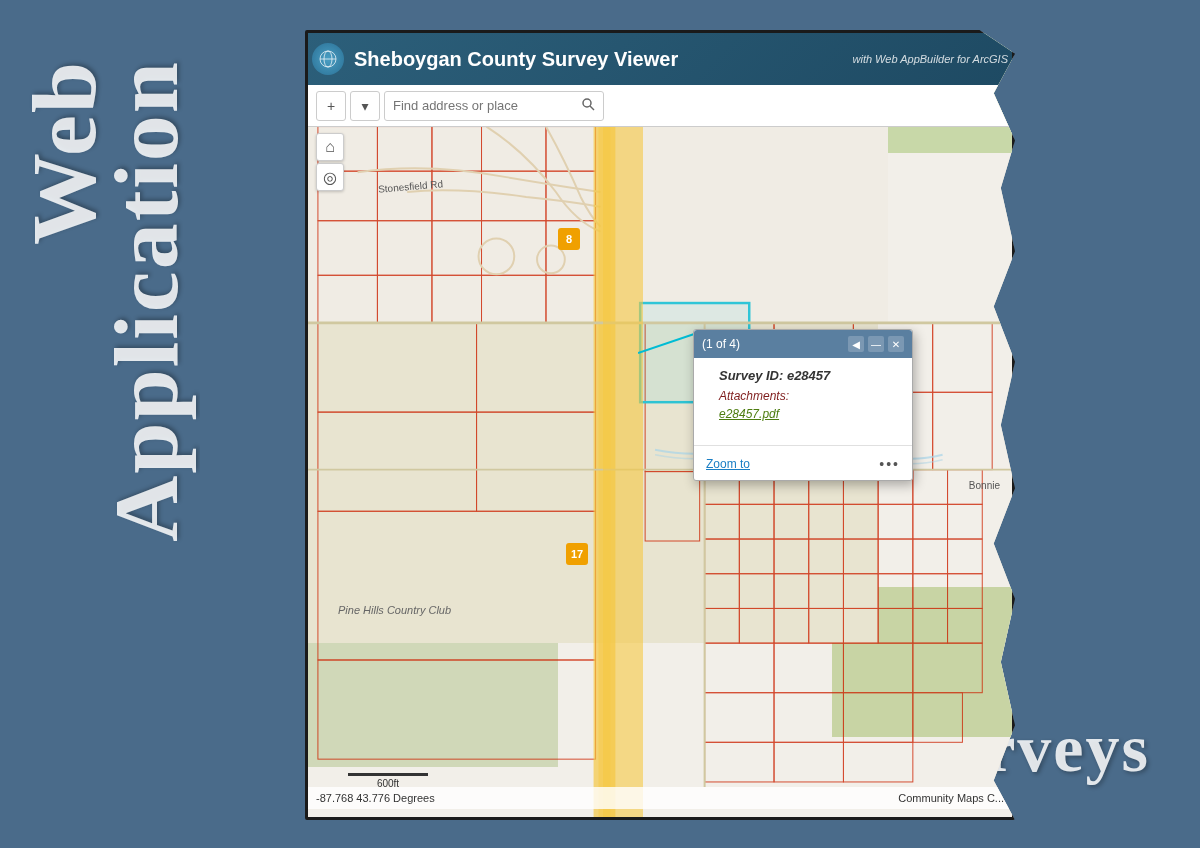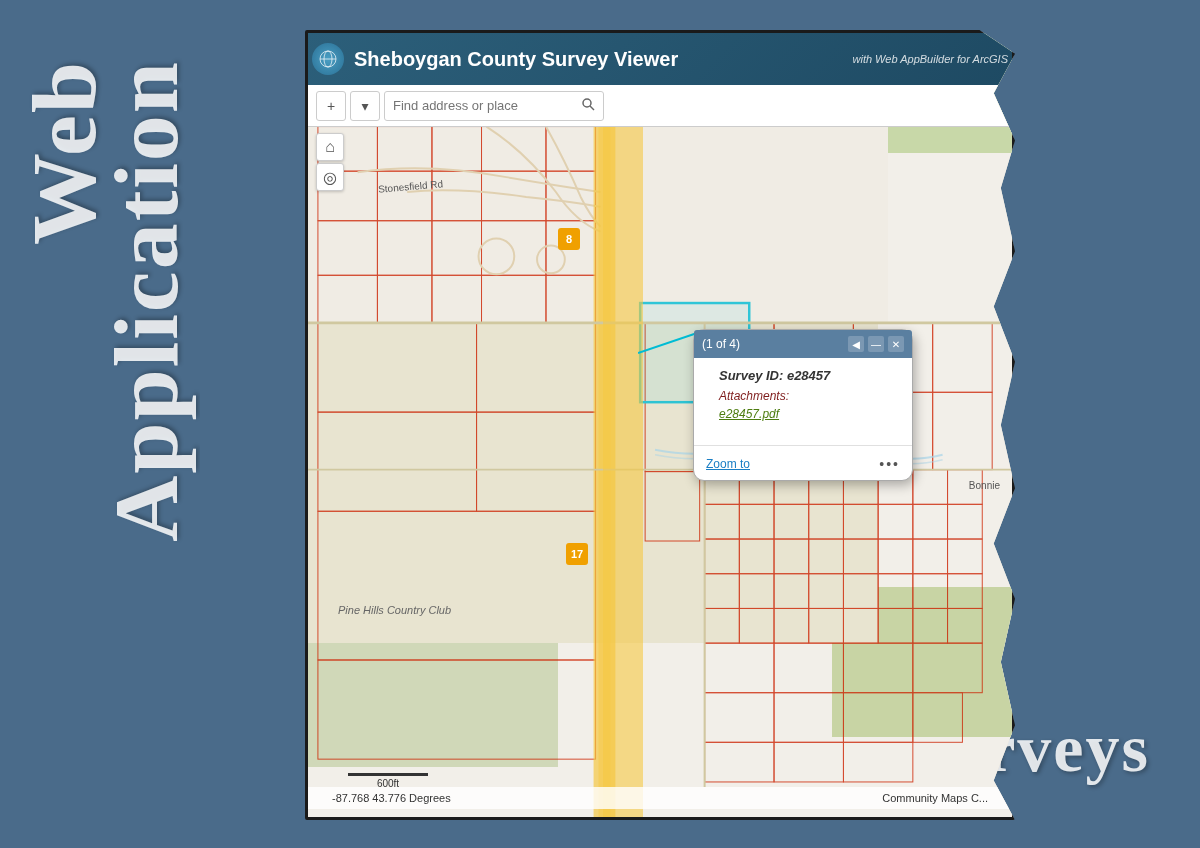--- a/index.html
+++ b/index.html
@@ -281,21 +281,21 @@
     }
 
     
     .map-popup {
       position: absolute;
       top: 296px;
       left: 385px;
       width: 220px;
       background: white;
       border: 1px solid #aaa;
-      border-radius: 11px;
+      border-radius: 3px;
       box-shadow: 2px 4px 12px rgba(0,0,0,0.3);
       z-index: 20;
     }
 
     .popup-header {
       background: #5a7fa0;
       color: white;
       padding: 6px 8px;
       display: flex;
       align-items: center;
@@ -403,21 +403,21 @@
     
     .coords-bar {
       position: absolute;
       bottom: 8px;
       left: 0;
       right: 0;
       background: rgba(255,255,255,0.8);
       height: 22px;
       display: flex;
       align-items: center;
-      padding: 0 24px;
+      padding: 0 8px;
       font-size: 11px;
       color: #333;
       z-index: 10;
     }
 
     
     .route-marker {
       position: absolute;
       background: #f0a000;
       color: white;

